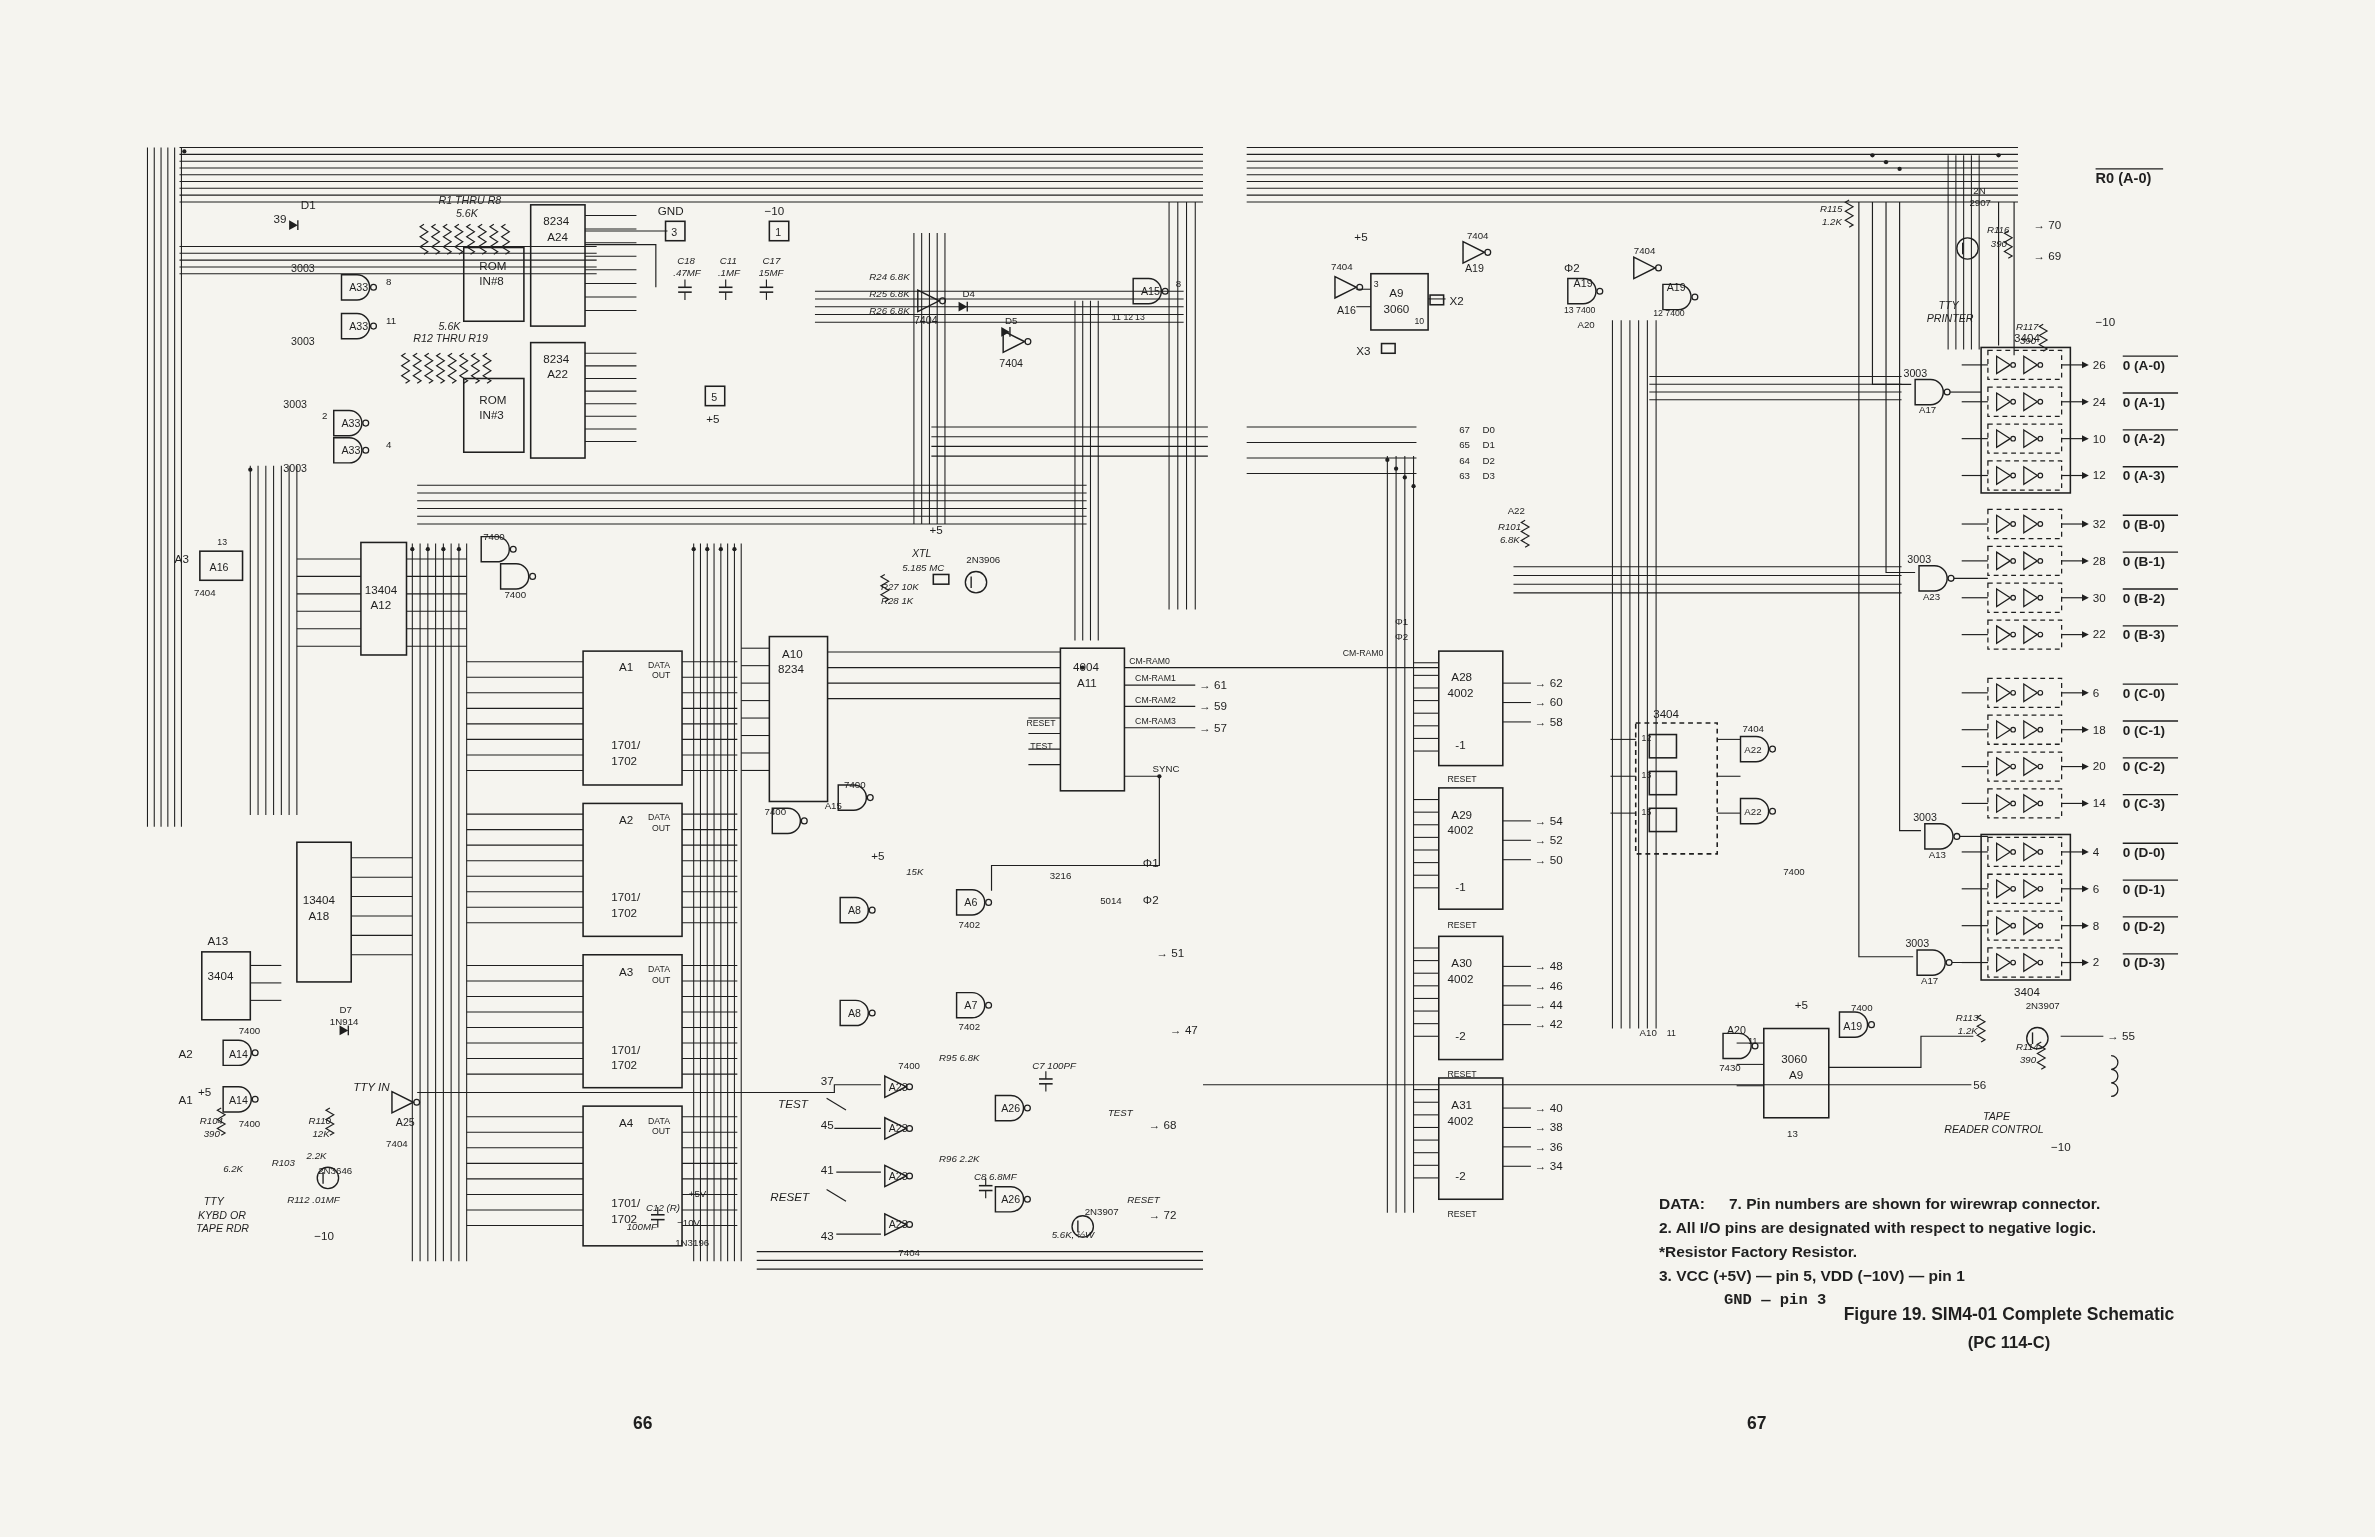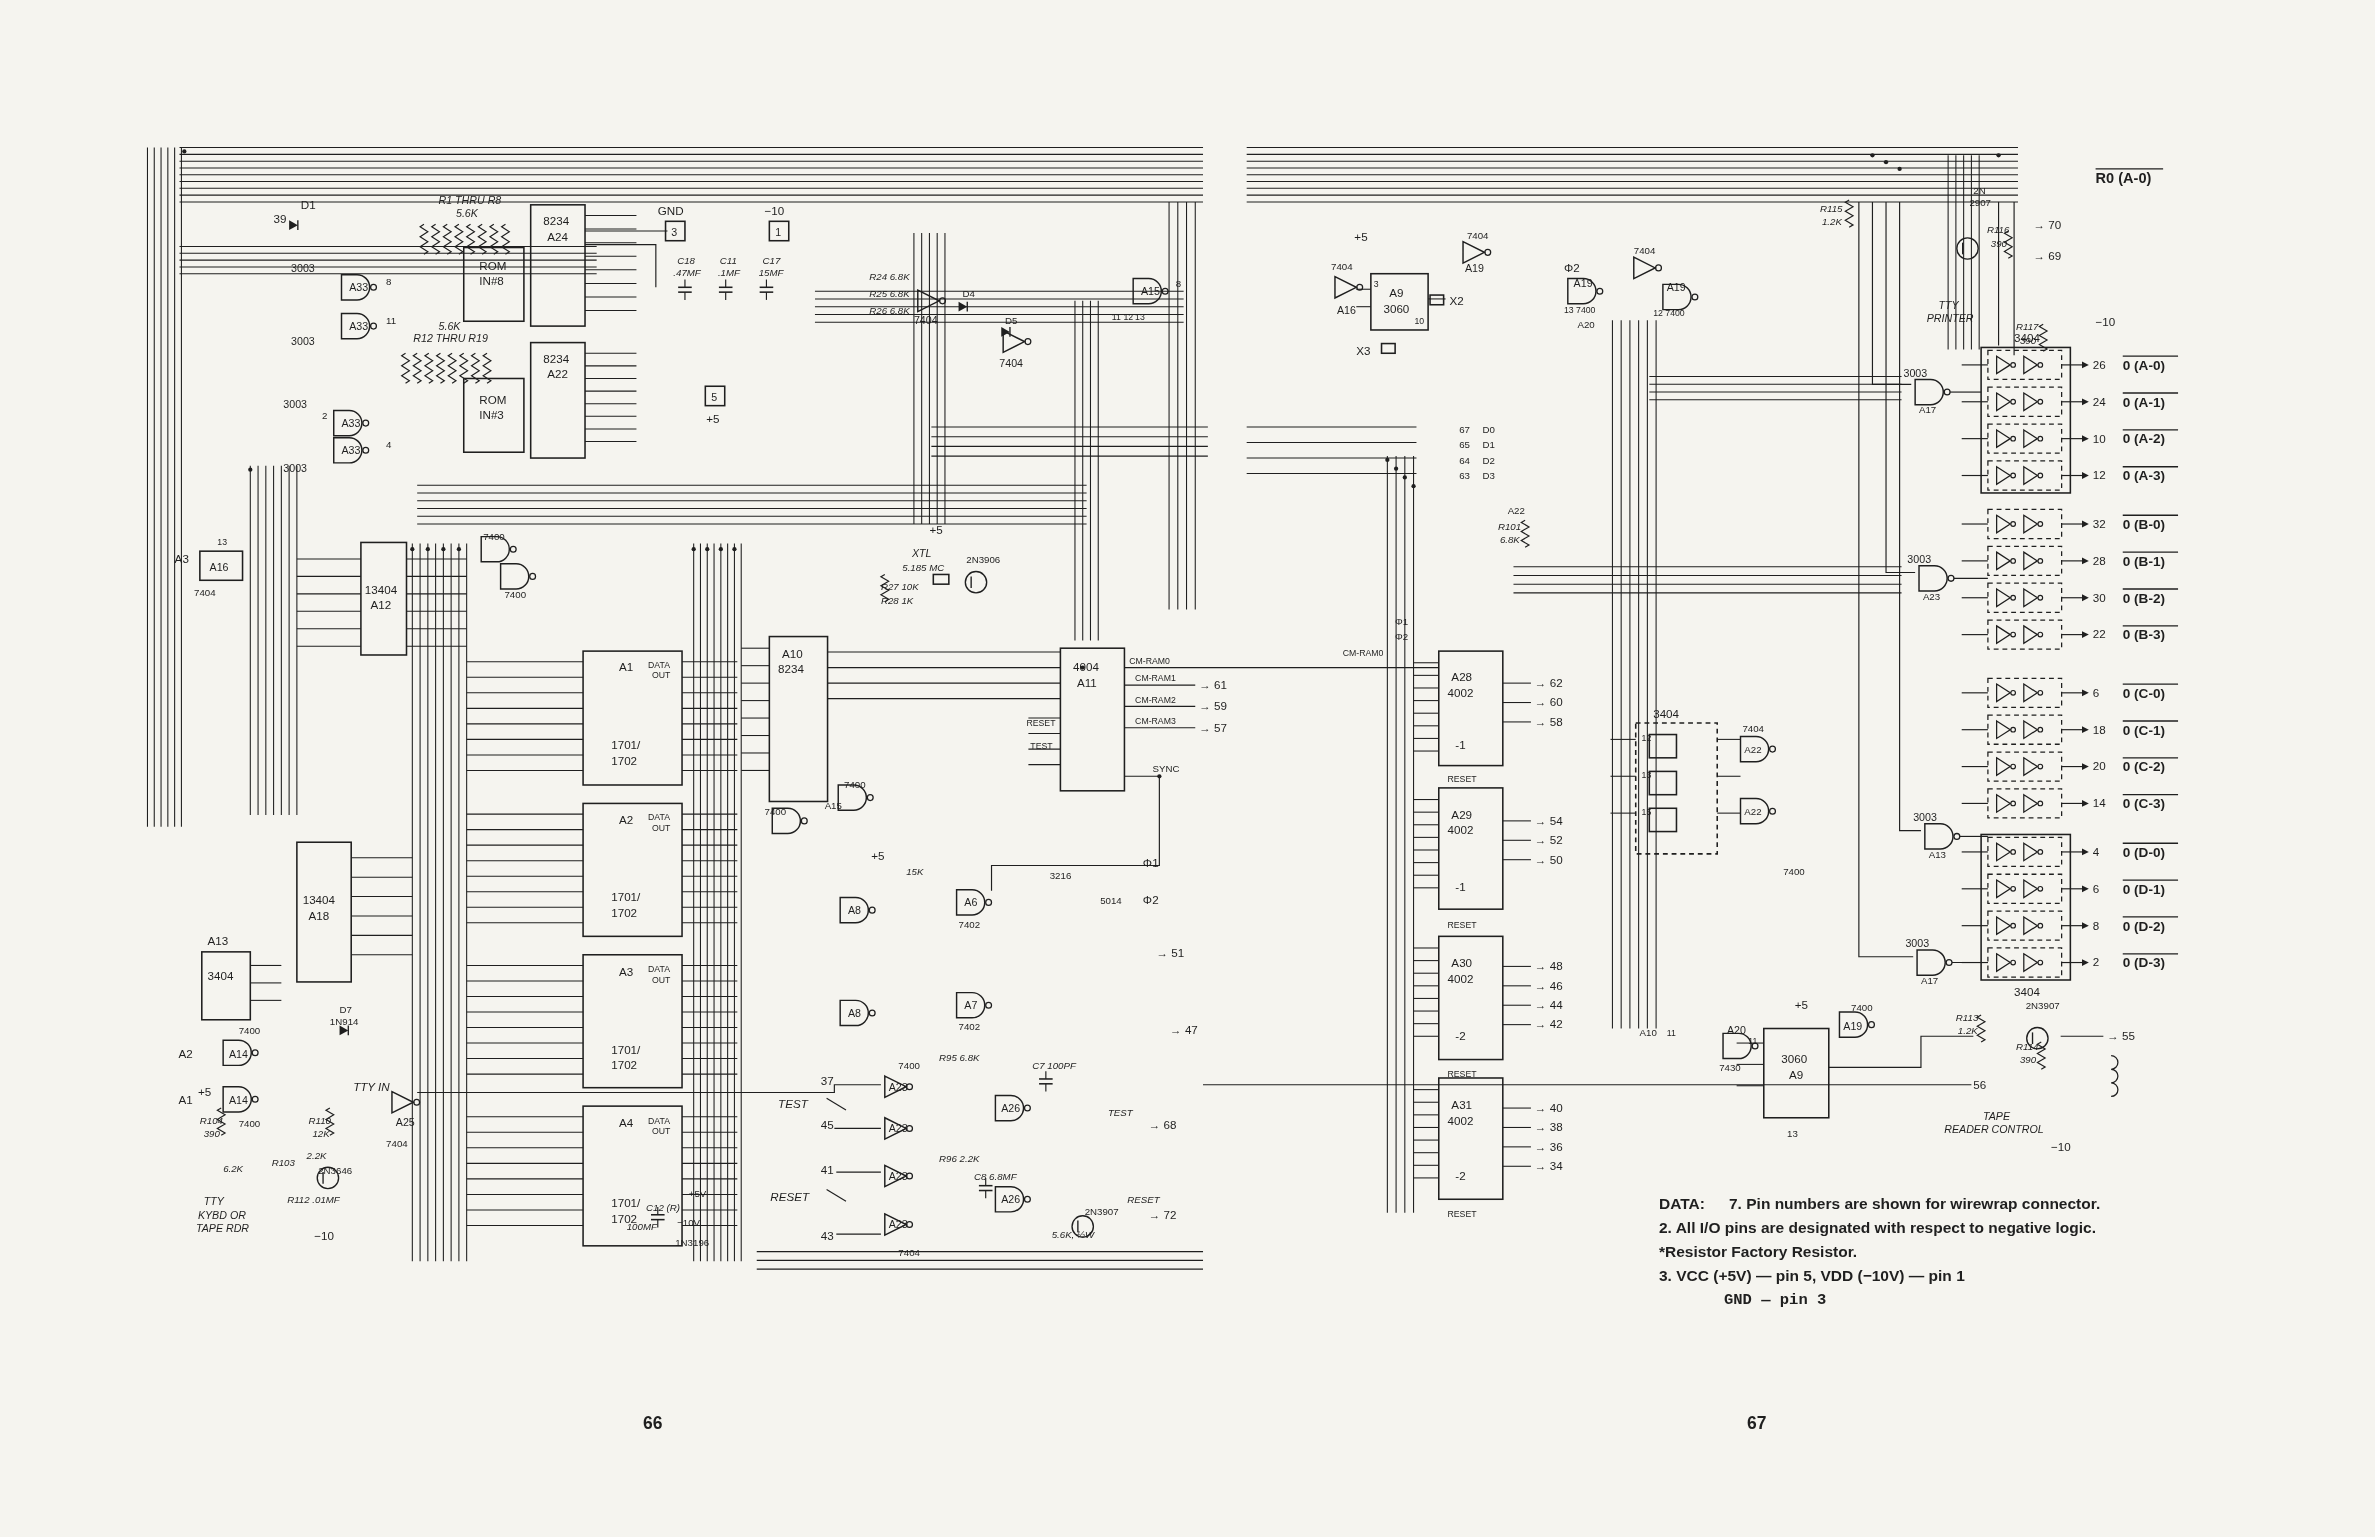--- a/index.html
+++ b/index.html
@@ -9,21 +9,21 @@
   .notes{position:absolute;left:1659px;top:1192px;width:543px;font-size:15.5px;
          font-weight:bold;line-height:1.55;}
   .notes .row1{display:flex;}
   .notes .heading{width:70px;flex:0 0 70px;}
   .notes .ind{}
   .notes .ind2{margin-left:65px;font-family:Liberation Mono, monospace;}
   .caption{position:absolute;left:1805px;top:1304px;width:408px;text-align:center;
            font-weight:bold;font-size:17.5px;}
   .caption .l2{font-size:16.5px;margin-top:7.8px;}
   .pageno{position:absolute;font-weight:bold;font-size:17.5px;}
-  .pageno.left{left:633px;top:1413px;margin-left:10px;}
+  .pageno.left{left:633px;top:1413px;}
   .pageno.right{left:1747px;top:1413px;}
 </style>
 </head>
 <body>
 
 <div class="page">
   <svg id="svg" width="2375" height="1537" viewBox="0 0 2448 1584">
       <line x1="185" y1="152" x2="1240" y2="152" stroke="#1f1f1f" stroke-width="1.1"></line>
       <line x1="185" y1="159" x2="1240" y2="159" stroke="#1f1f1f" stroke-width="1.1"></line>
       <line x1="185" y1="166" x2="1240" y2="166" stroke="#1f1f1f" stroke-width="1.1"></line>
@@ -1000,17 +1000,21 @@
     <div class="row1">
       <span class="heading">DATA:</span>
       <span>7.  Pin numbers are shown for wirewrap connector.</span>
     </div>
     <div class="ind">2.  All I/O pins are designated with respect to negative logic.</div>
     <div class="ind">*Resistor Factory Resistor.</div>
     <div class="ind">3.  VCC (+5V) — pin 5, VDD (−10V) — pin 1</div>
     <div class="ind2">GND — pin 3</div>
   </div>
 
+  <div class="caption">
+    <div>Figure 19. SIM4-01 Complete Schematic</div>
+    <div class="l2">(PC 114-C)</div>
+  </div>
 
   <div class="pageno left">66</div>
   <div class="pageno right">67</div>
 </div>
 
 
 </body></html>

